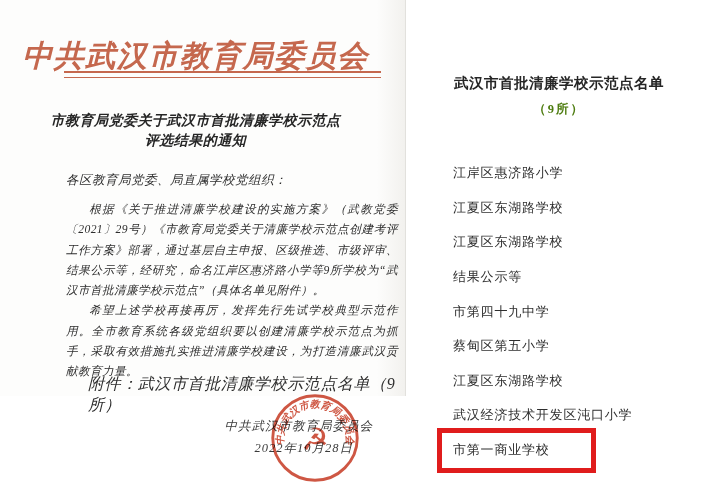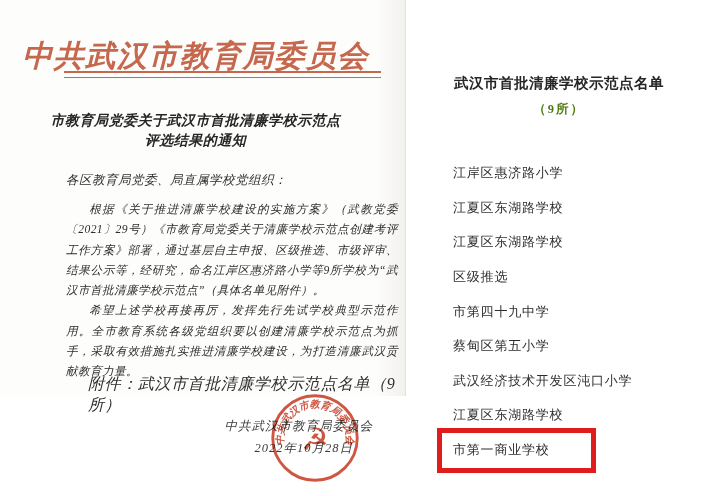--- a/index.html
+++ b/index.html
@@ -123,22 +123,22 @@
 <div class="page-right">
 
   <div class="list-title">武汉市首批清廉学校示范点名单</div>
 
   <div class="list-count">（9所）</div>
 
   <ul class="school-list">
     <li>江岸区惠济路小学</li>
     <li>江夏区东湖路学校</li>
     <li>江夏区东湖路学校</li>
-    <li>区级推选</li>
+    <li>结果公示等</li>
     <li>市第四十九中学</li>
     <li>蔡甸区第五小学</li>
+    <li>江夏区东湖路学校</li>
     <li>武汉经济技术开发区沌口小学</li>
-    <li>江夏区东湖路学校</li>
     <li>市第一商业学校</li>
   </ul>
 
   <div class="highlight-box"></div>
 </div>
 
 </body></html>

